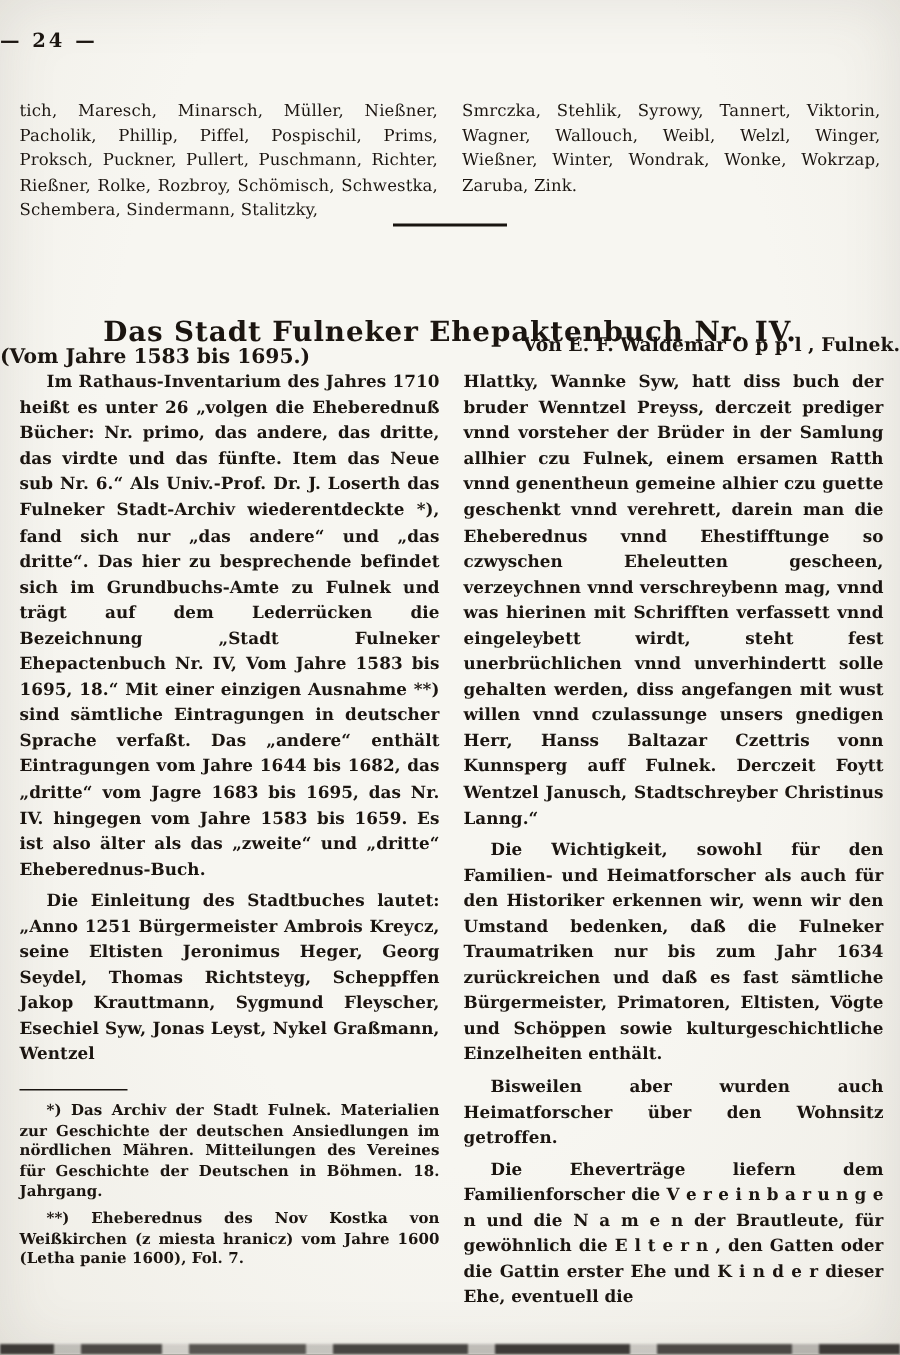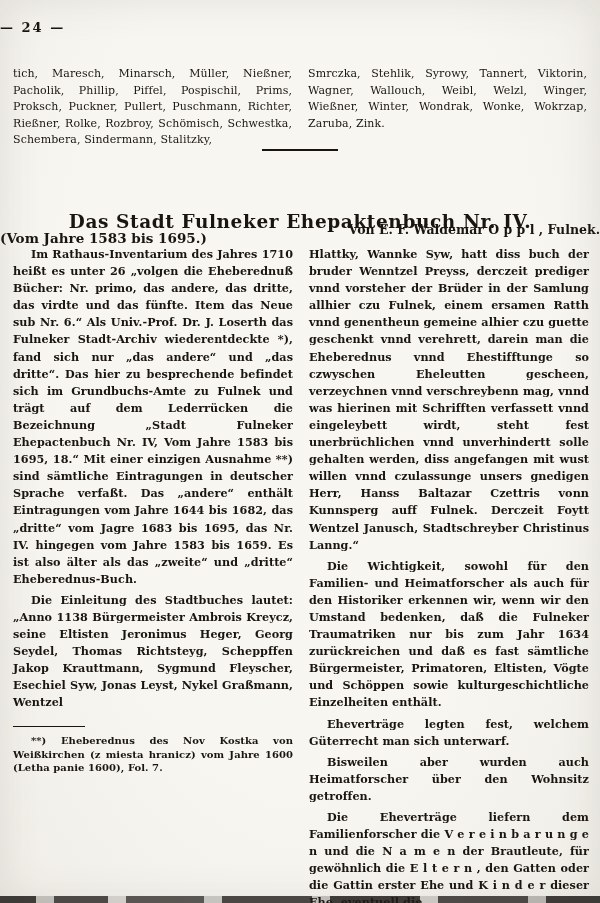--- a/index.html
+++ b/index.html
@@ -88,31 +88,31 @@
   <div class="divider"></div>
 
   <div class="title">Das Stadt Fulneker Ehepaktenbuch Nr. IV.</div>
   <div class="subtitle">(Vom Jahre 1583 bis 1695.)</div>
   <div class="byline">Von E. F. Waldemar O p p l ,  Fulnek.</div>
 
   <div class="body">
 
     <div class="bcol">
       <p>Im Rathaus-Inventarium des Jahres 1710 heißt es unter 26 „volgen die Eheberednuß Bücher: Nr. primo, das andere, das dritte, das virdte und das fünfte. Item das Neue sub Nr. 6.“ Als Univ.-Prof. Dr. J. Loserth das Fulneker Stadt-Archiv wiederentdeckte *), fand sich nur „das andere“ und „das dritte“. Das hier zu besprechende befindet sich im Grundbuchs-Amte zu Fulnek und trägt auf dem Lederrücken die Bezeichnung „Stadt Fulneker Ehepactenbuch Nr. IV, Vom Jahre 1583 bis 1695, 18.“ Mit einer einzigen Ausnahme **) sind sämtliche Eintragungen in deutscher Sprache verfaßt. Das „andere“ enthält Eintragungen vom Jahre 1644 bis 1682, das „dritte“ vom Jagre 1683 bis 1695, das Nr. IV. hingegen vom Jahre 1583 bis 1659. Es ist also älter als das „zweite“ und „dritte“ Eheberednus-Buch.</p>
-      <p>Die Einleitung des Stadtbuches lautet: „Anno 1138 Bürgermeister Ambrois Kreycz, seine Eltisten Jeronimus Heger, Georg Seydel, Thomas Richtsteyg, Scheppffen Jakop Krauttmann, Sygmund Fleyscher, Esechiel Syw, Jonas Leyst, Nykel Graßmann, Wentzel</p>
+      <p>Die Einleitung des Stadtbuches lautet: „Anno 1251 Bürgermeister Ambrois Kreycz, seine Eltisten Jeronimus Heger, Georg Seydel, Thomas Richtsteyg, Scheppffen Jakop Krauttmann, Sygmund Fleyscher, Esechiel Syw, Jonas Leyst, Nykel Graßmann, Wentzel</p>
       <div class="fnblock">
         <div class="fn-rule"></div>
+        <p class="footnote">*) Das Archiv der Stadt Fulnek. Materialien zur Geschichte der deutschen Ansiedlungen im nördlichen Mähren. Mitteilungen des Vereines für Geschichte der Deutschen in Böhmen. 18. Jahrgang.</p>
         <p class="footnote">**) Eheberednus des Nov Kostka von Weißkirchen (z miesta hranicz) vom Jahre 1600 (Letha panie 1600), Fol. 7.</p>
       </div>
     </div>
 
     <div class="bcol">
       <p class="noindent">Hlattky, Wannke Syw, hatt diss buch der bruder Wenntzel Preyss, derczeit prediger vnnd vorsteher der Brüder in der Samlung allhier czu Fulnek, einem ersamen Ratth vnnd genentheun gemeine alhier czu guette geschenkt vnnd verehrett, darein man die Eheberednus vnnd Ehestifftunge so czwyschen Eheleutten gescheen, verzeychnen vnnd verschreybenn mag, vnnd was hierinen mit Schrifften verfassett vnnd eingeleybett wirdt, steht fest unerbrüchlichen vnnd unverhindertt solle gehalten werden, diss angefangen mit wust willen vnnd czulassunge unsers gnedigen Herr, Hanss Baltazar Czettris vonn Kunnsperg auff Fulnek. Derczeit Foytt Wentzel Janusch, Stadtschreyber Christinus Lanng.“</p>
       <p>Die Wichtigkeit, sowohl für den Familien- und Heimatforscher als auch für den Historiker erkennen wir, wenn wir den Umstand bedenken, daß die Fulneker Traumatriken nur bis zum Jahr 1634 zurückreichen und daß es fast sämtliche Bürgermeister, Primatoren, Eltisten, Vögte und Schöppen sowie kulturgeschichtliche Einzelheiten enthält.</p>
-      <p>Eheverträge legten fest, welchem Güterrecht man sich unterwarf.</p>
       <p>Bisweilen aber wurden auch Heimatforscher über den Wohnsitz getroffen.</p>
       <p>Die Eheverträge liefern dem Familienforscher die V e r e i n b a r u n g e n und die N a m e n der Brautleute, für gewöhnlich die E l t e r n , den Gatten oder die Gattin erster Ehe und K i n d e r dieser Ehe, eventuell die</p>
     </div>
 
   </div>
 
   <div class="scan-bottom"></div>
 
 </div>
 

